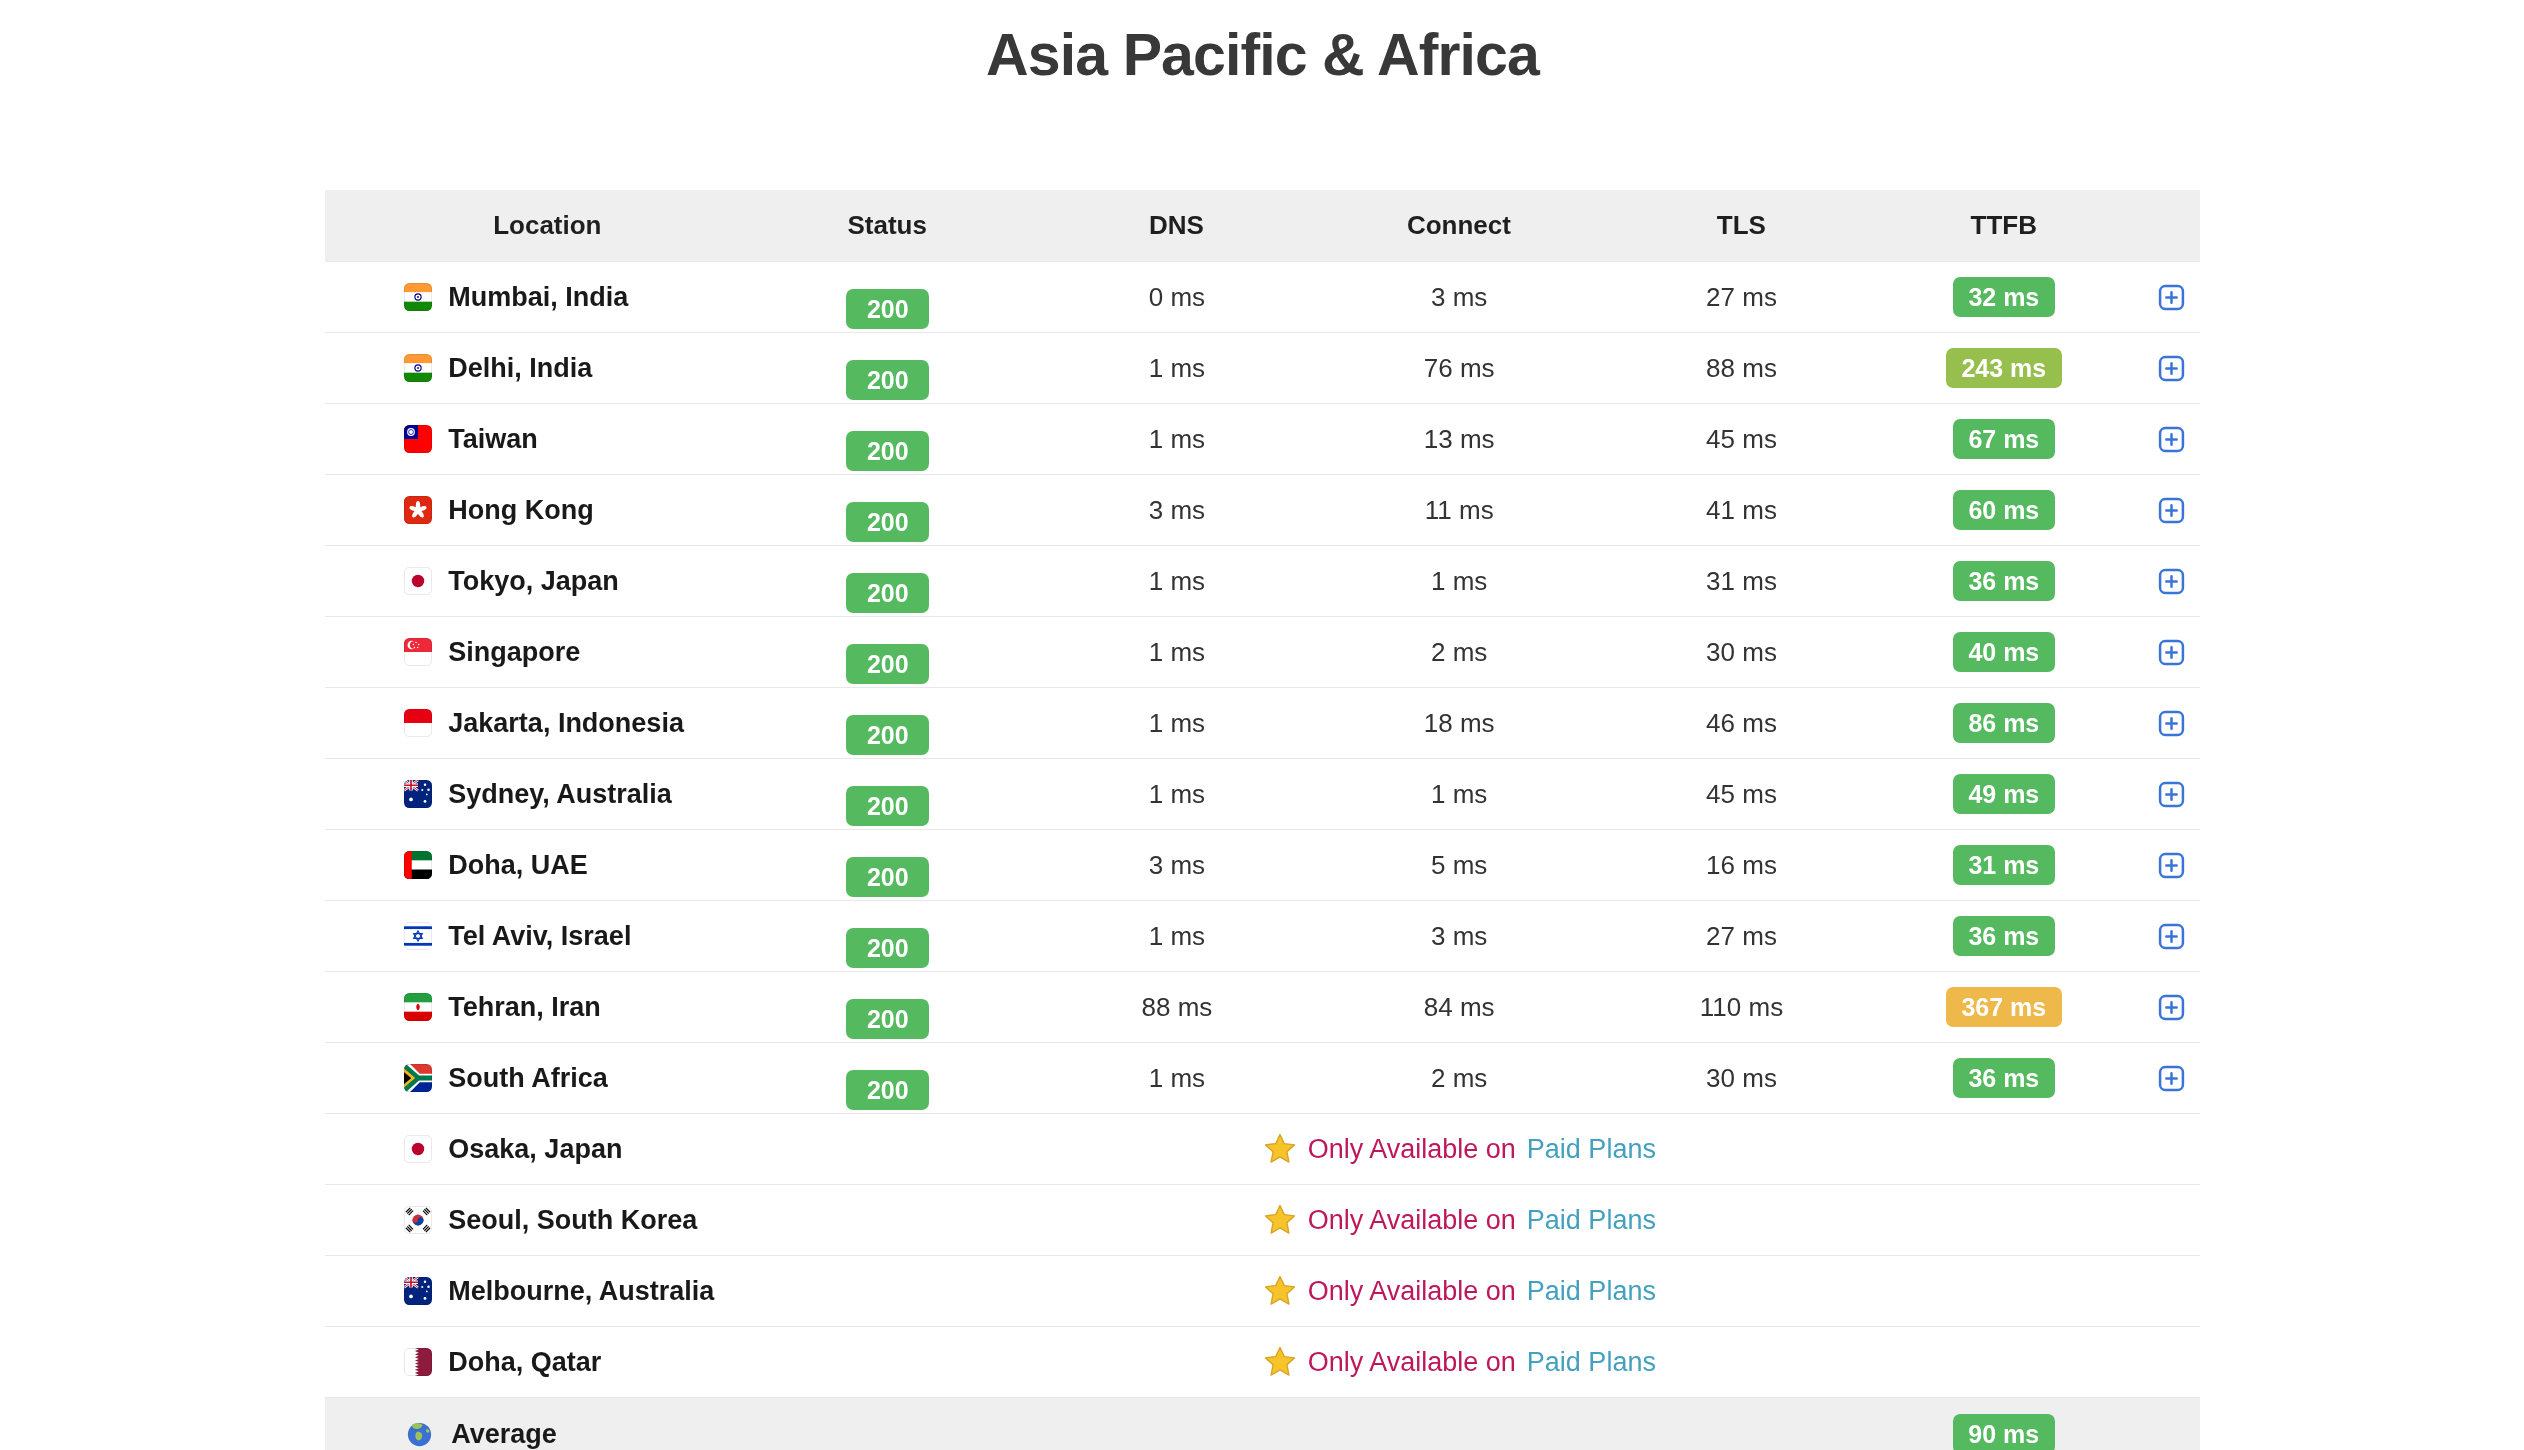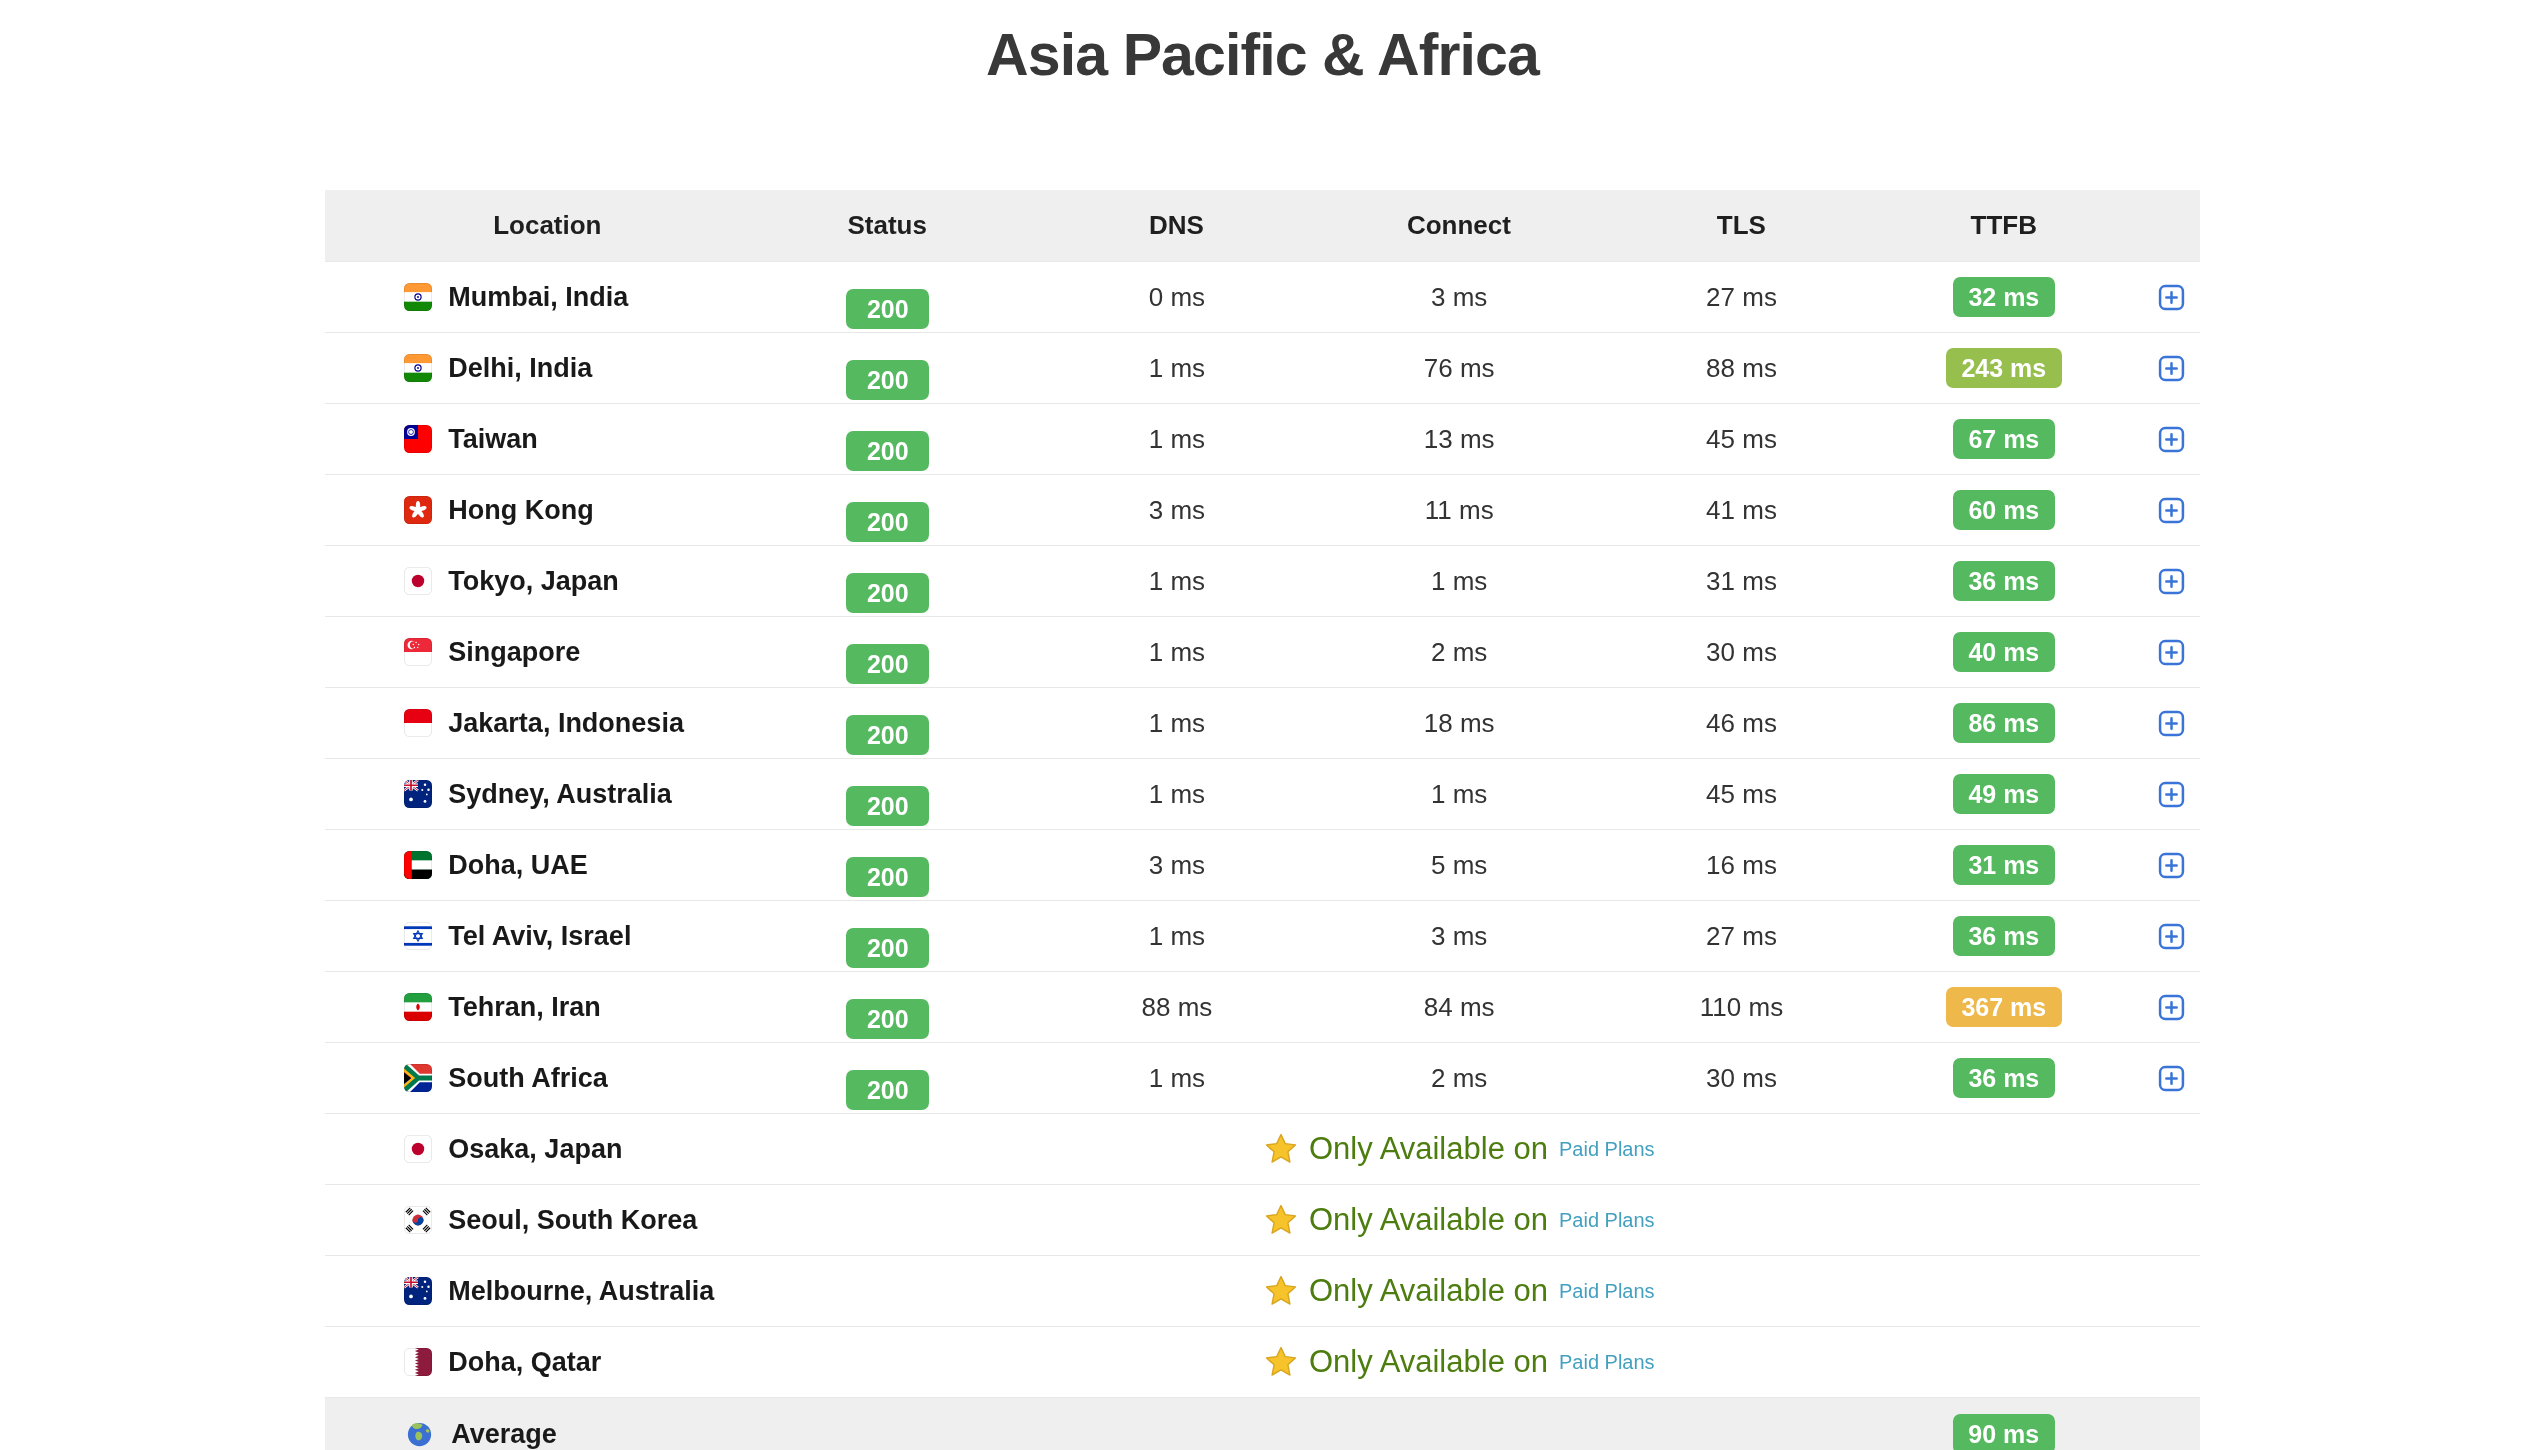--- a/index.html
+++ b/index.html
@@ -107,23 +107,23 @@
     cursor: pointer;
     background: none;
     border: none;
     padding: 0;
   }
   .expand-btn svg { width: 27px; height: 27px; }
 
   .td.c-paid { gap: 11px; }
   .paid-star { display: inline-flex; width: 34px; height: 34px; flex: none; }
   .paid-star svg { width: 34px; height: 34px; }
-  .paid-text { font-size: 31px; color: #4d7c0f; white-space: nowrap; }
+  .paid-text { font-size: 27px; color: #be185d; white-space: nowrap; }
   .paid-link {
-    font-size: 20px;
+    font-size: 27px;
     color: var(--link-teal, #44a0bf);
     text-decoration: none;
     white-space: nowrap;
     cursor: pointer;
   }
 </style>
 </head>
 <body>
 
 <h1 class="page-title">Asia Pacific &amp; Africa</h1>

